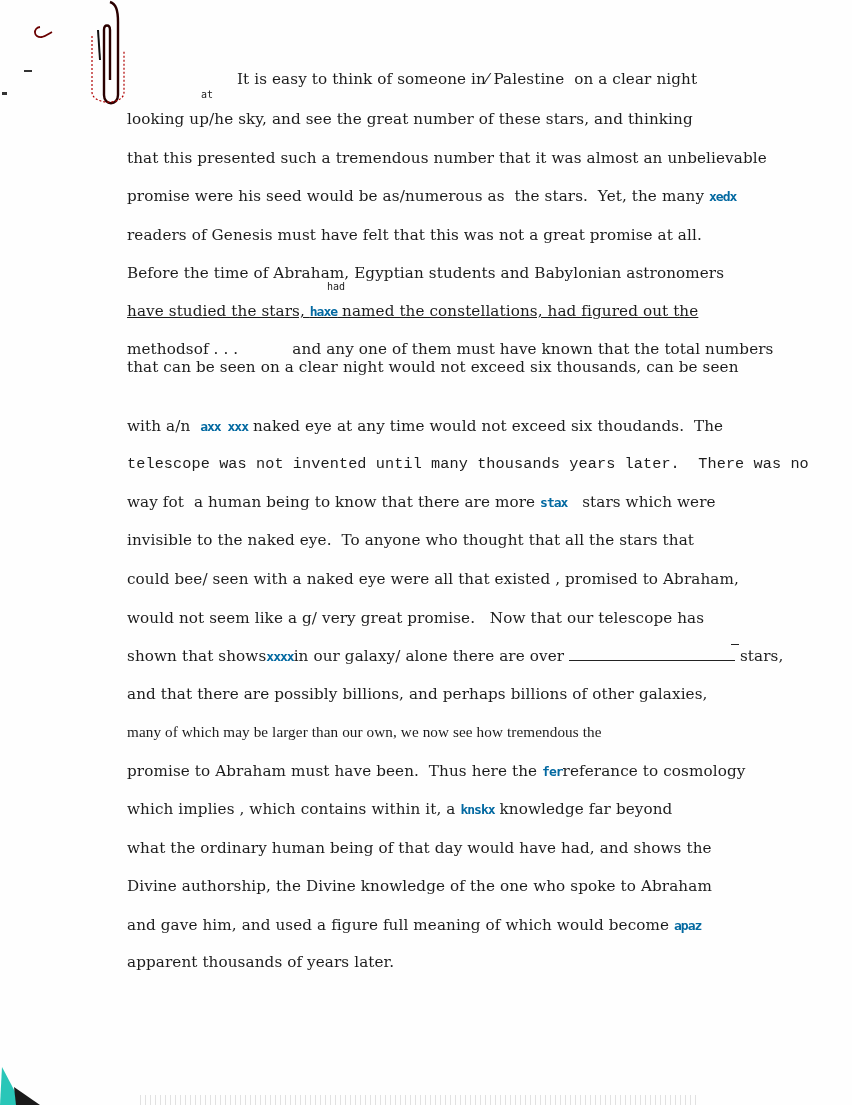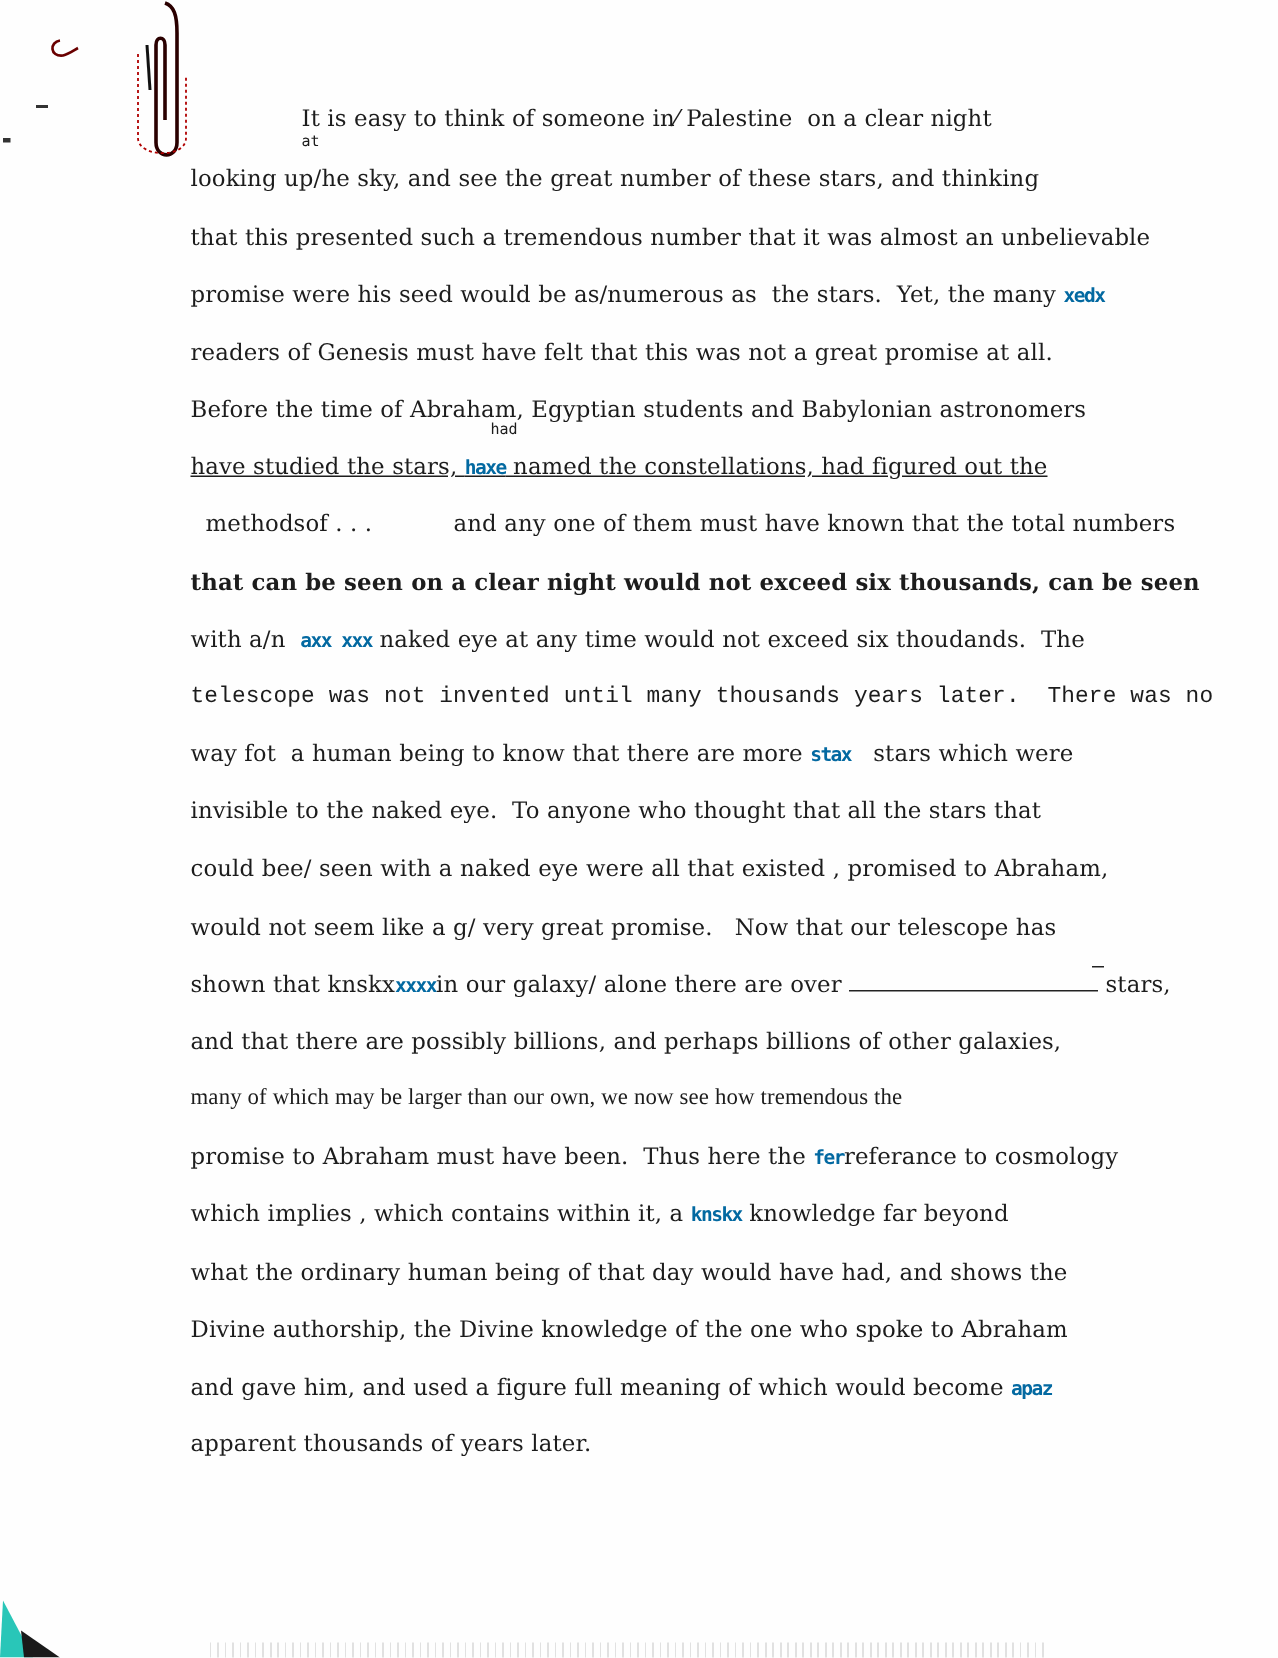--- a/index.html
+++ b/index.html
@@ -33,36 +33,36 @@
   <svg class="mark" style="left:30px;top:24px;width:26px;height:18px" viewBox="0 0 26 18">
     <path d="M10 3 C 3 4, 3 14, 12 13 C 16 12, 20 9, 22 8" fill="none" stroke="#6a0000" stroke-width="1.8"></path>
   </svg>
   <div class="mark" style="left:24px;top:70px;width:8px;height:2px;background:#333"></div>
   <div class="mark" style="left:2px;top:92px;width:5px;height:3px;background:#333"></div>
 
   <div class="interline" style="left:201px;top:89px">at</div>
   <div class="interline" style="left:327px;top:281px">had</div>
 
   <div id="lines">
-      <div class="line first" style="top: 70px;"><span>It is easy to think of someone in</span><span>⁄</span><span> Palestine  on a clear night</span></div>
+      <div class="line first" style="top: 70px; margin-left: 36px;"><span>It is easy to think of someone in</span><span>⁄</span><span> Palestine  on a clear night</span></div>
       <div class="line" style="top: 110px;"><span>looking up</span><span>/</span><span>he sky, and see the great number of these stars, and thinking</span></div>
       <div class="line" style="top: 149px;"><span>that this presented such a tremendous number that it was almost an unbelievable</span></div>
       <div class="line" style="top: 187px;"><span>promise were his seed would be as</span><span>/</span><span>numerous as  the stars.  Yet, the many </span><span class="xout">xedx</span></div>
       <div class="line" style="top: 226px;"><span>readers of Genesis must have felt that this was not a great promise at all.</span></div>
       <div class="line" style="top: 264px;"><span>Before the time of Abraham, Egyptian students and Babylonian astronomers</span></div>
       <div class="line" style="top: 302px; text-decoration: underline;"><span>have studied the stars, </span><span class="xout">haxe</span><span> named the constellations, had figured out the</span></div>
-      <div class="line" style="top: 340px; margin-left: 10px;"><span>methodsof . . .           and any one of them must have known that the total numbers</span></div>
-      <div class="line" style="top: 379px; font-weight: bold;"><span>that can be seen on a clear night would not exceed six thousands, can be seen</span></div>
+      <div class="line" style="top: 340px;"><span>methodsof . . .           and any one of them must have known that the total numbers</span></div>
+      <div class="line" style="top: 358px;"><span>that can be seen on a clear night would not exceed six thousands, can be seen</span></div>
       <div class="line" style="top: 417px;"><span>with a</span><span>/</span><span>n  </span><span class="xout">axx xxx</span><span> naked eye at any time would not exceed six thoudands.  The</span></div>
       <div class="line" style="top: 455px; font-family: Liberation Mono, monospace;"><span>telescope was not invented until many thousands years later.  There was no</span></div>
       <div class="line" style="top: 493px;"><span>way fot  a human being to know that there are more </span><span class="xout">stax</span><span>   stars which were</span></div>
       <div class="line" style="top: 531px;"><span>invisible to the naked eye.  To anyone who thought that all the stars that</span></div>
       <div class="line" style="top: 570px;"><span>could be</span><span>e/</span><span> seen with a naked eye were all that existed , promised to Abraham,</span></div>
       <div class="line" style="top: 609px;"><span>would not seem like a </span><span>g/</span><span> very great promise.   Now that our telescope has</span></div>
-      <div class="line" style="top: 647px;"><span>shown that knskx</span><span class="xout">xxxx</span><span>in our galax</span><span>y/</span><span> alone there are over </span><span class="blank"></span><span> stars,</span></div>
+      <div class="line" style="top: 647px;"><span>shown that shows</span><span class="xout">xxxx</span><span>in our galax</span><span>y/</span><span> alone there are over </span><span class="blank"></span><span> stars,</span></div>
       <div class="line" style="top: 685px;"><span>and that there are possibly billions, and perhaps billions of other galaxies,</span></div>
       <div class="line" style="top: 723px; font-family: Liberation Serif, serif;"><span>many of which may be larger than our own, we now see how tremendous the</span></div>
       <div class="line" style="top: 762px;"><span>promise to Abraham must have been.  Thus here the </span><span class="xout">fer</span><span>referance to cosmology</span></div>
       <div class="line" style="top: 800px;"><span>which implies , which contains within it, a </span><span class="xout">knskx</span><span> knowledge far beyond</span></div>
       <div class="line" style="top: 839px;"><span>what the ordinary human being of that day would have had, and shows the</span></div>
       <div class="line" style="top: 877px;"><span>Divine authorship, the Divine knowledge of the one who spoke to Abraham</span></div>
       <div class="line" style="top: 916px; text-align: right;"><span>and gave him, and used a figure full meaning of which would become </span><span class="xout">apaz</span></div>
       <div class="line" style="top: 953px;"><span>apparent thousands of years later.</span></div>
     </div>
 

